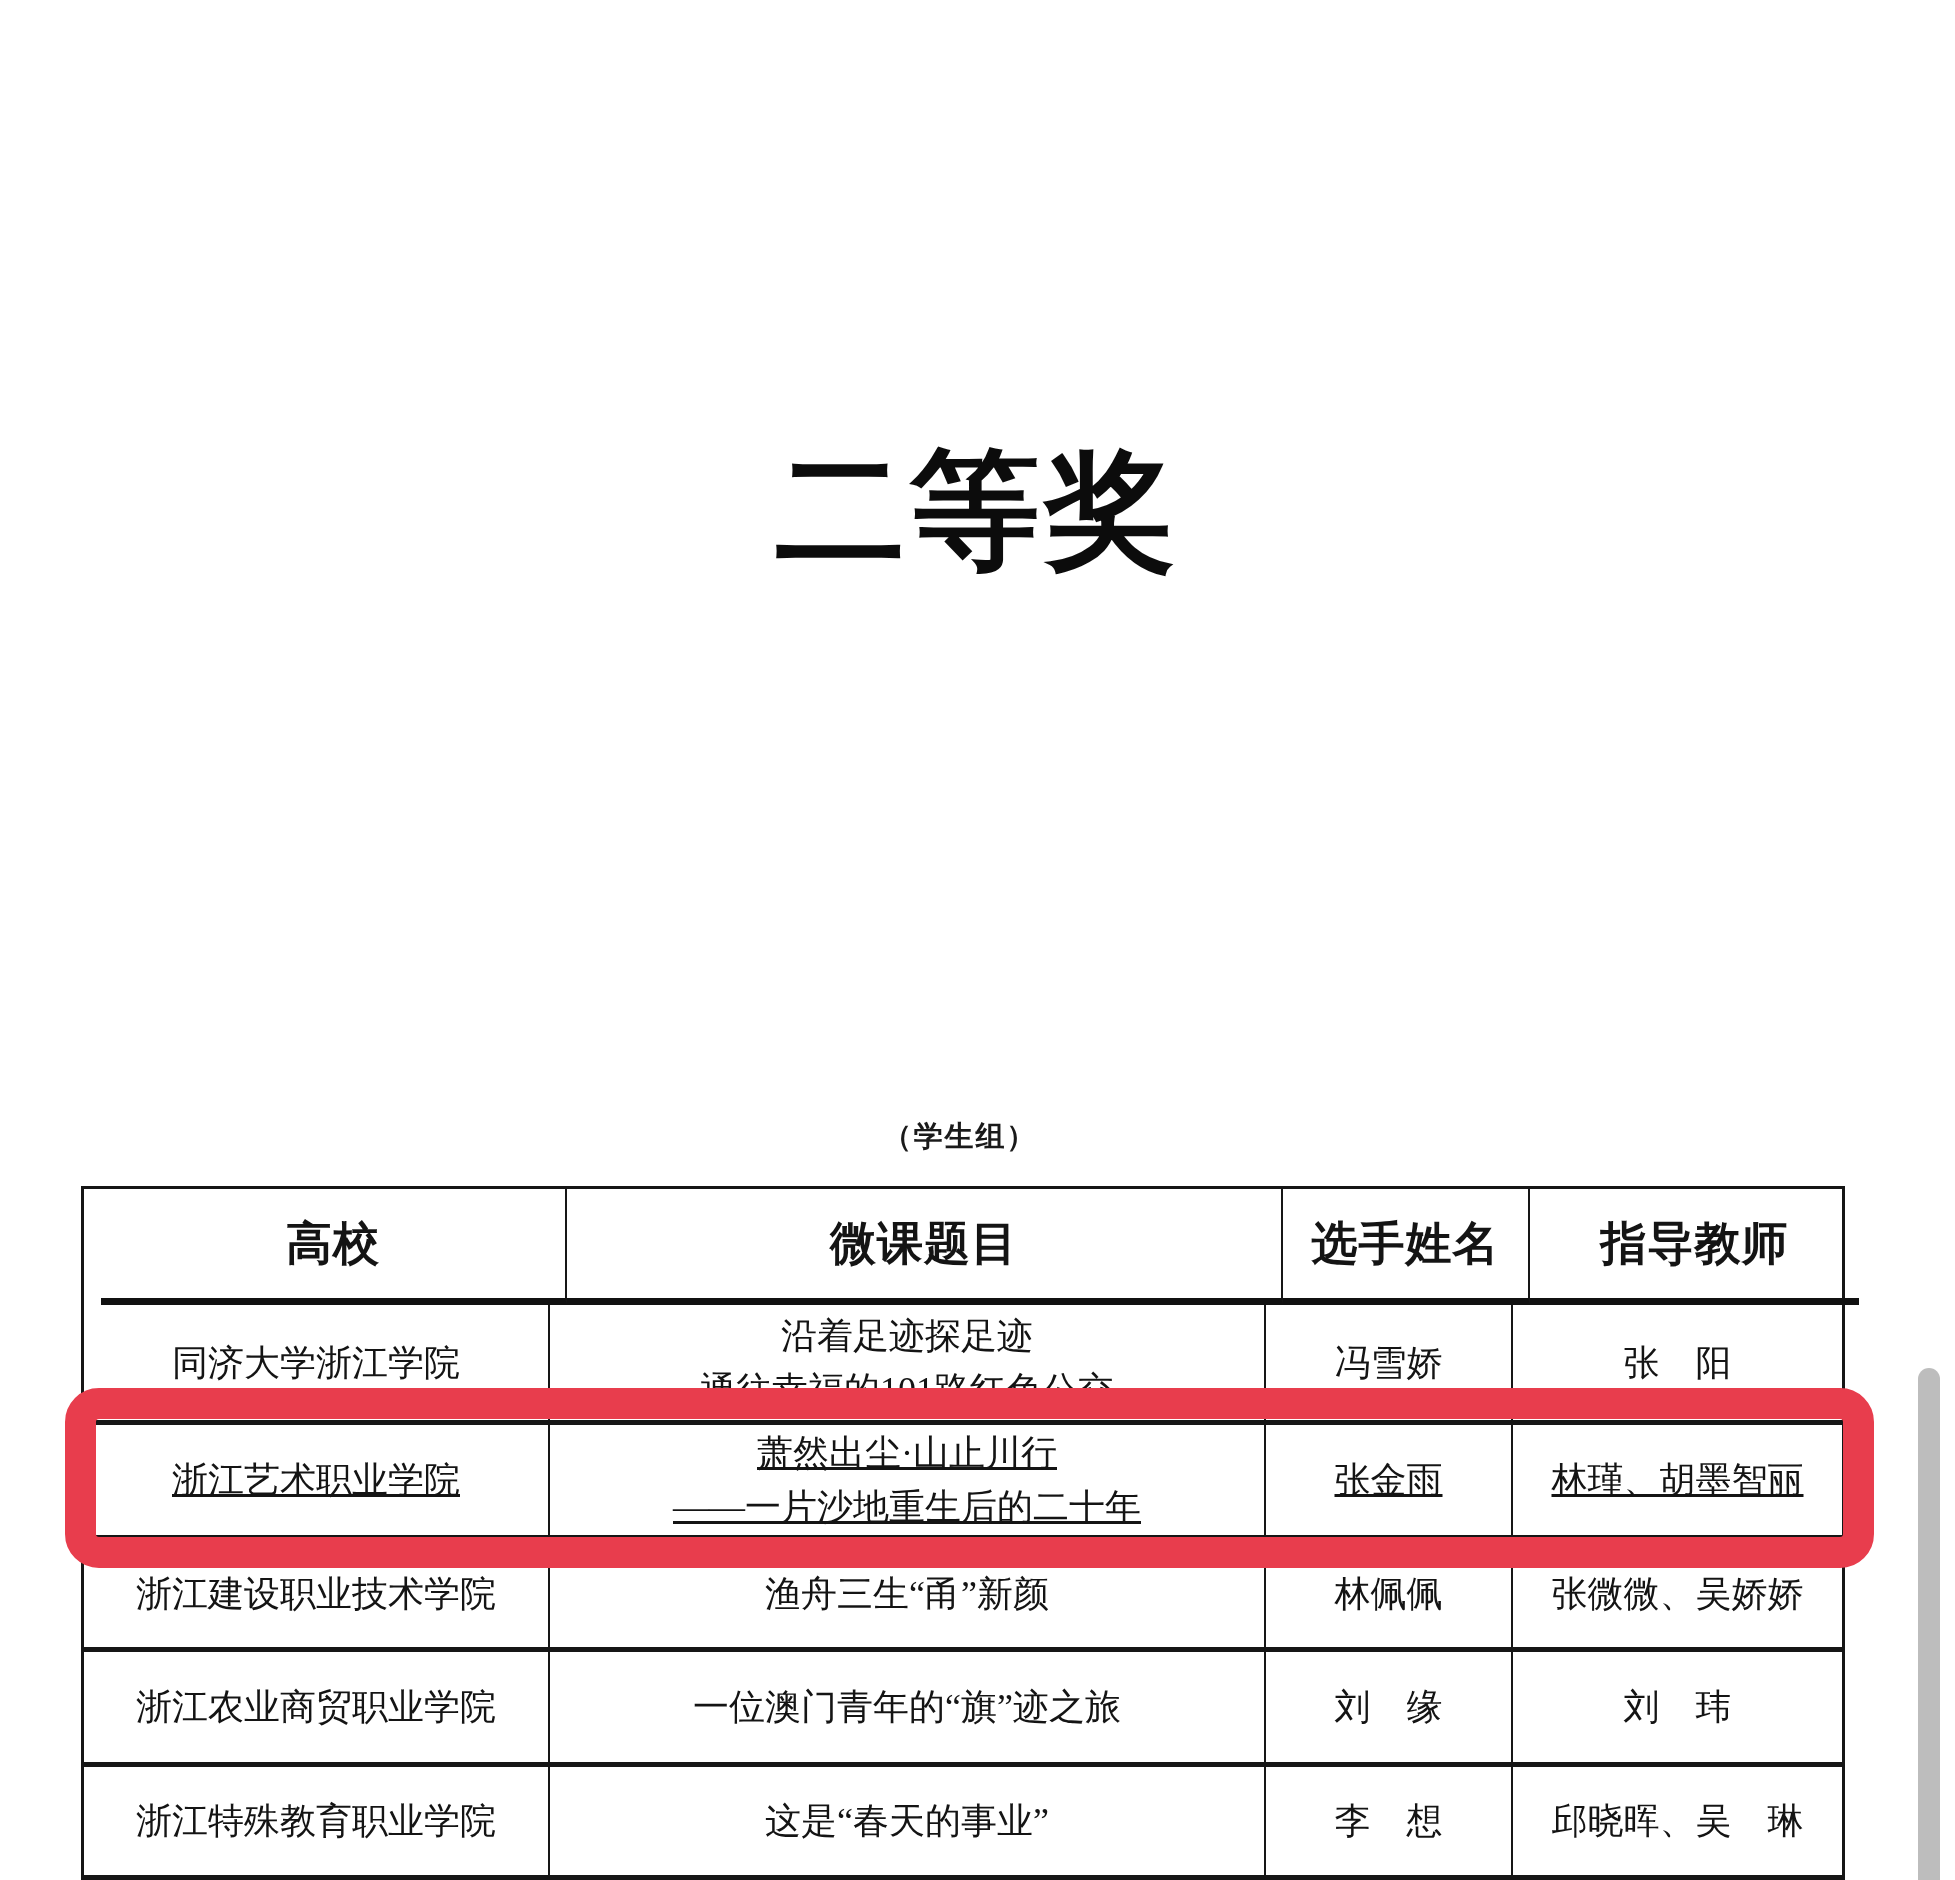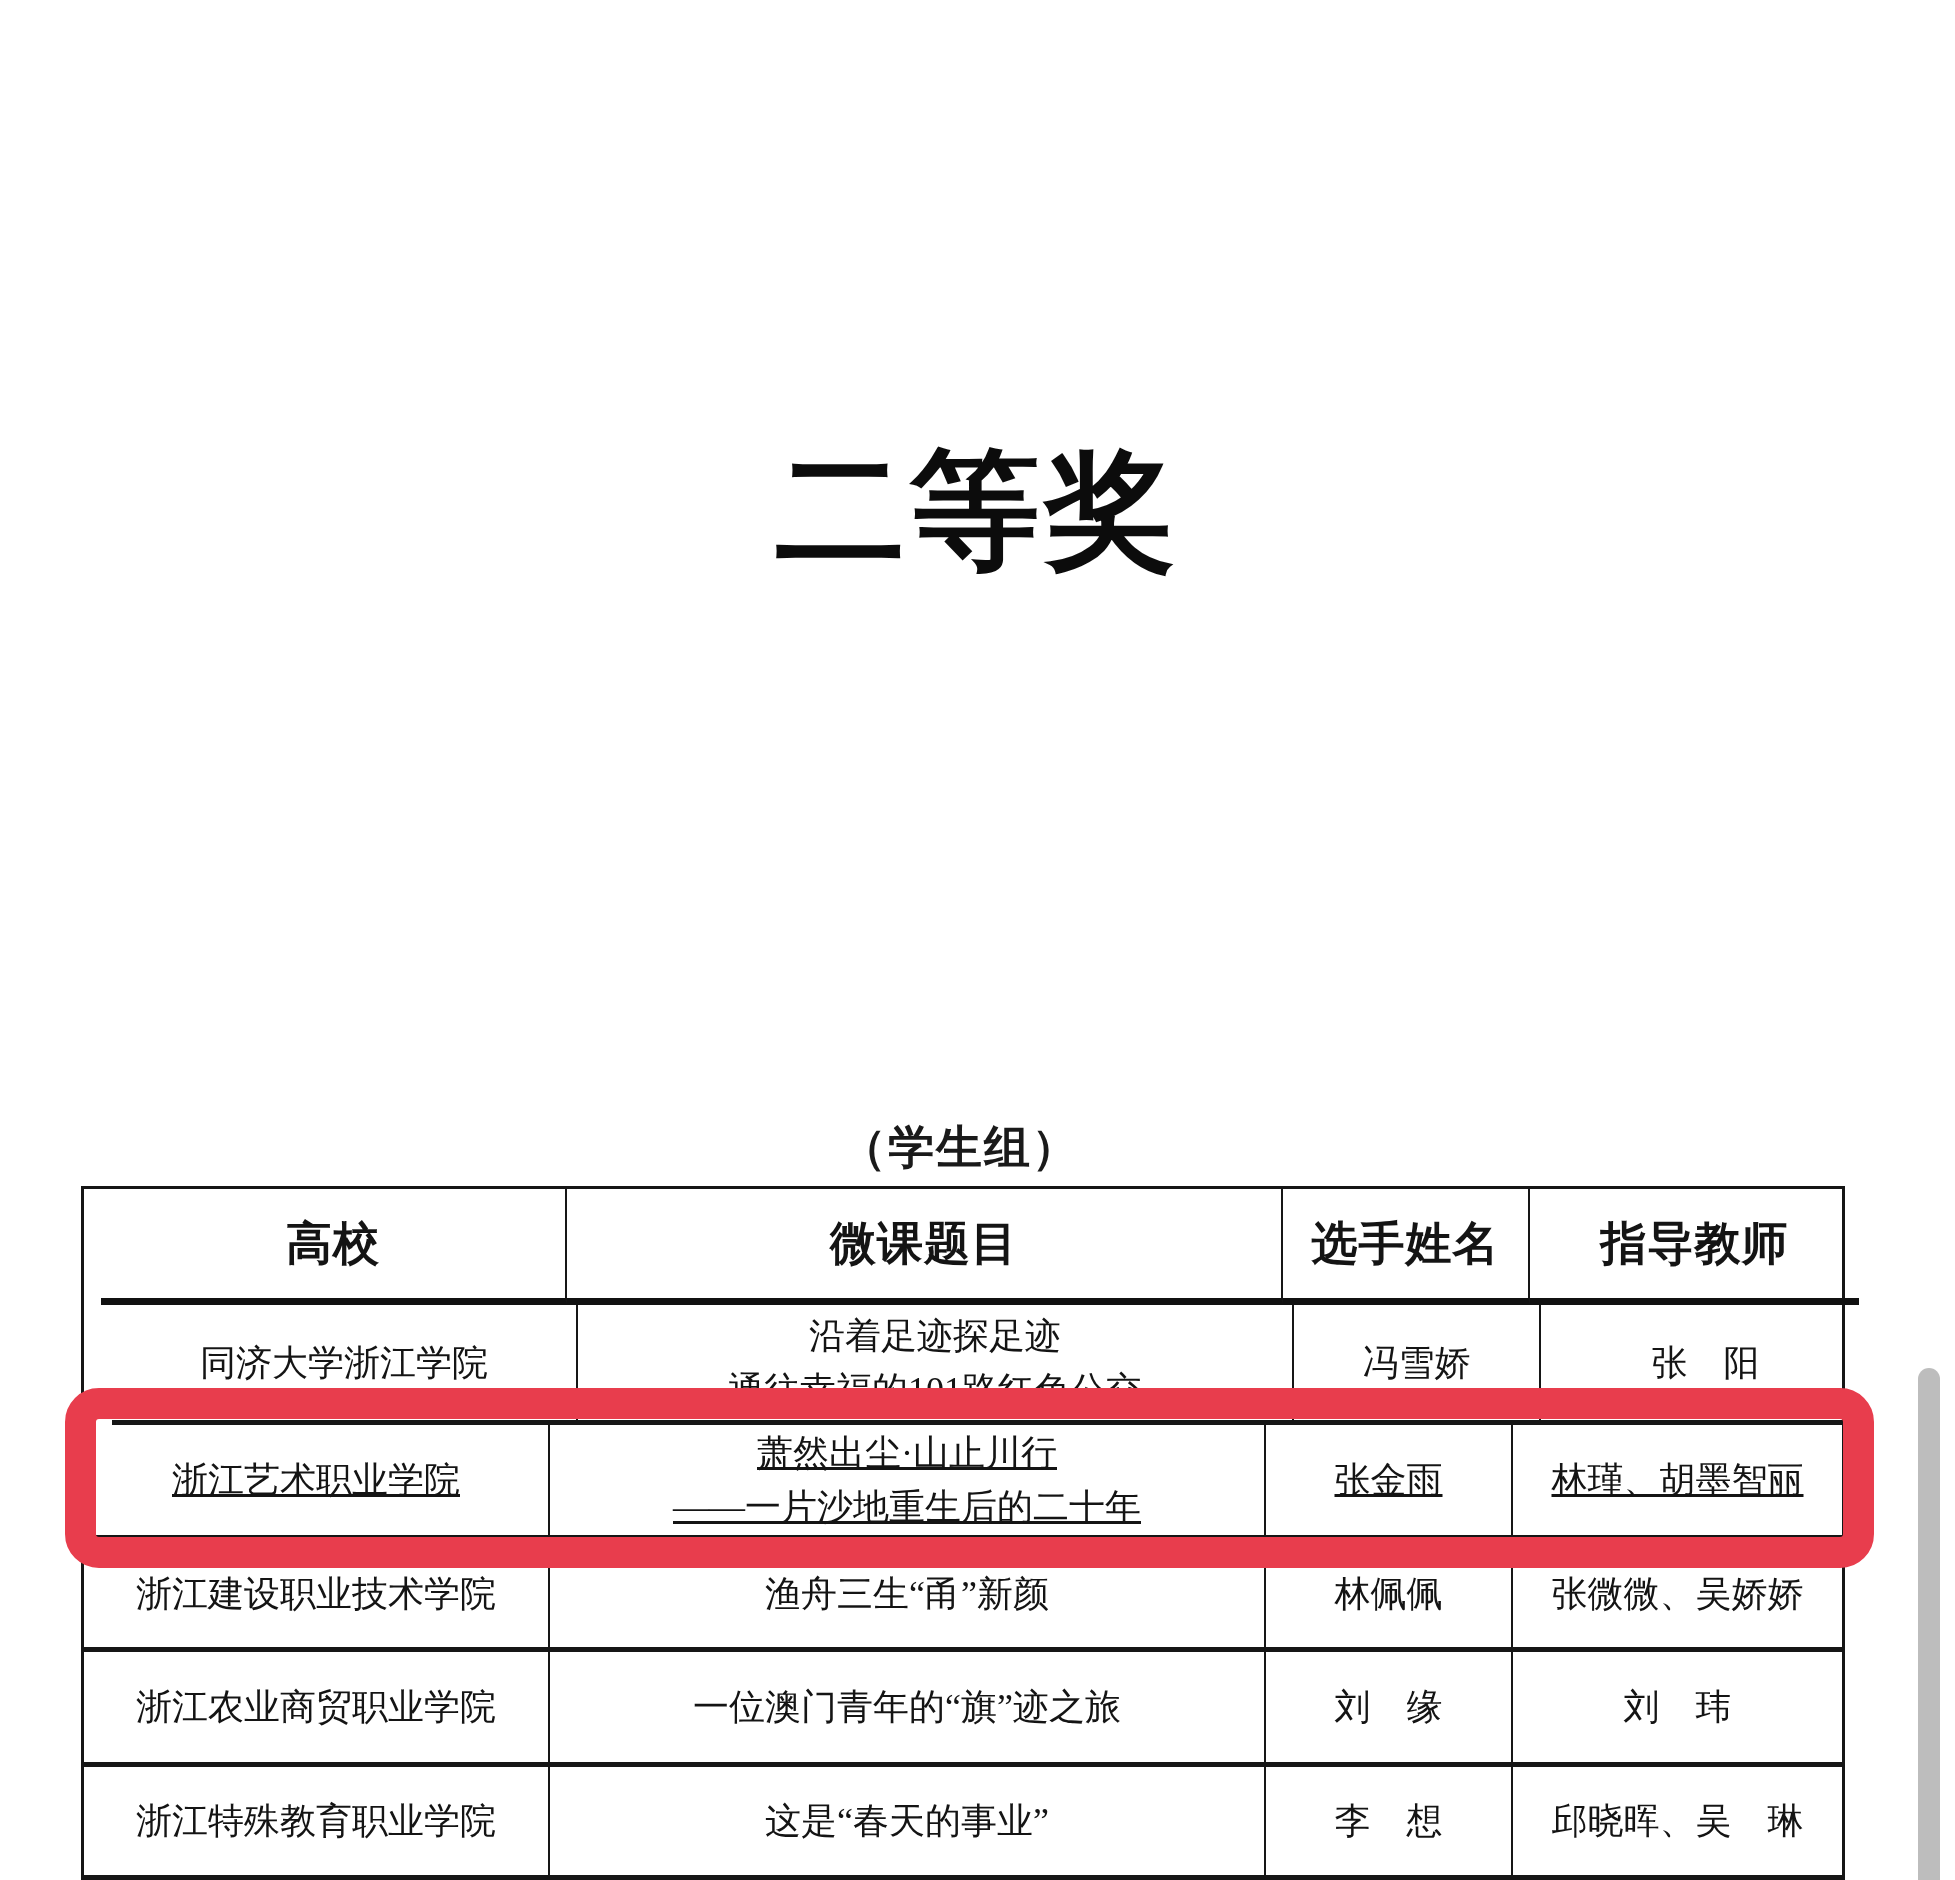--- a/index.html
+++ b/index.html
@@ -19,35 +19,35 @@
     line-height:1.2;
     font-weight:900;
     letter-spacing:4.8px;
     color:#0c0c0c;
     font-family:"DejaVu Sans","Liberation Sans",sans-serif;
   }
   .group-label{
     position:absolute;
     top:1117px;left:81px;width:1758px;
     text-align:center;
-    font-size:46px;
+    font-size:29px;
     font-weight:600;
     letter-spacing:1.9px;
     color:#1a1a1a;
   }
   .award-table{
     position:absolute;
     left:81px;top:1186px;width:1758px;
     border:3.3px solid #161616;
     box-sizing:content-box;
     background:#ffffff;
   }
   .tr{display:grid;grid-template-columns:466px 716px 247px 329px;}
   .tr:nth-child(1){height:116px;margin-left:17px;}
-  .tr:nth-child(2){height:120px;margin-left:28px;}
+  .tr:nth-child(2){height:120px;}
   .tr:nth-child(3){height:115px;text-decoration:underline;}
   .tr:nth-child(4){height:112px;}
   .tr:nth-child(5){height:115px;}
   .tr:nth-child(6){height:113px;}
   .td{
     border-right:2.9px solid #161616;
     border-bottom:5.3px solid #161616;
     box-sizing:border-box;
     display:flex;flex-direction:column;
     align-items:center;justify-content:center;

